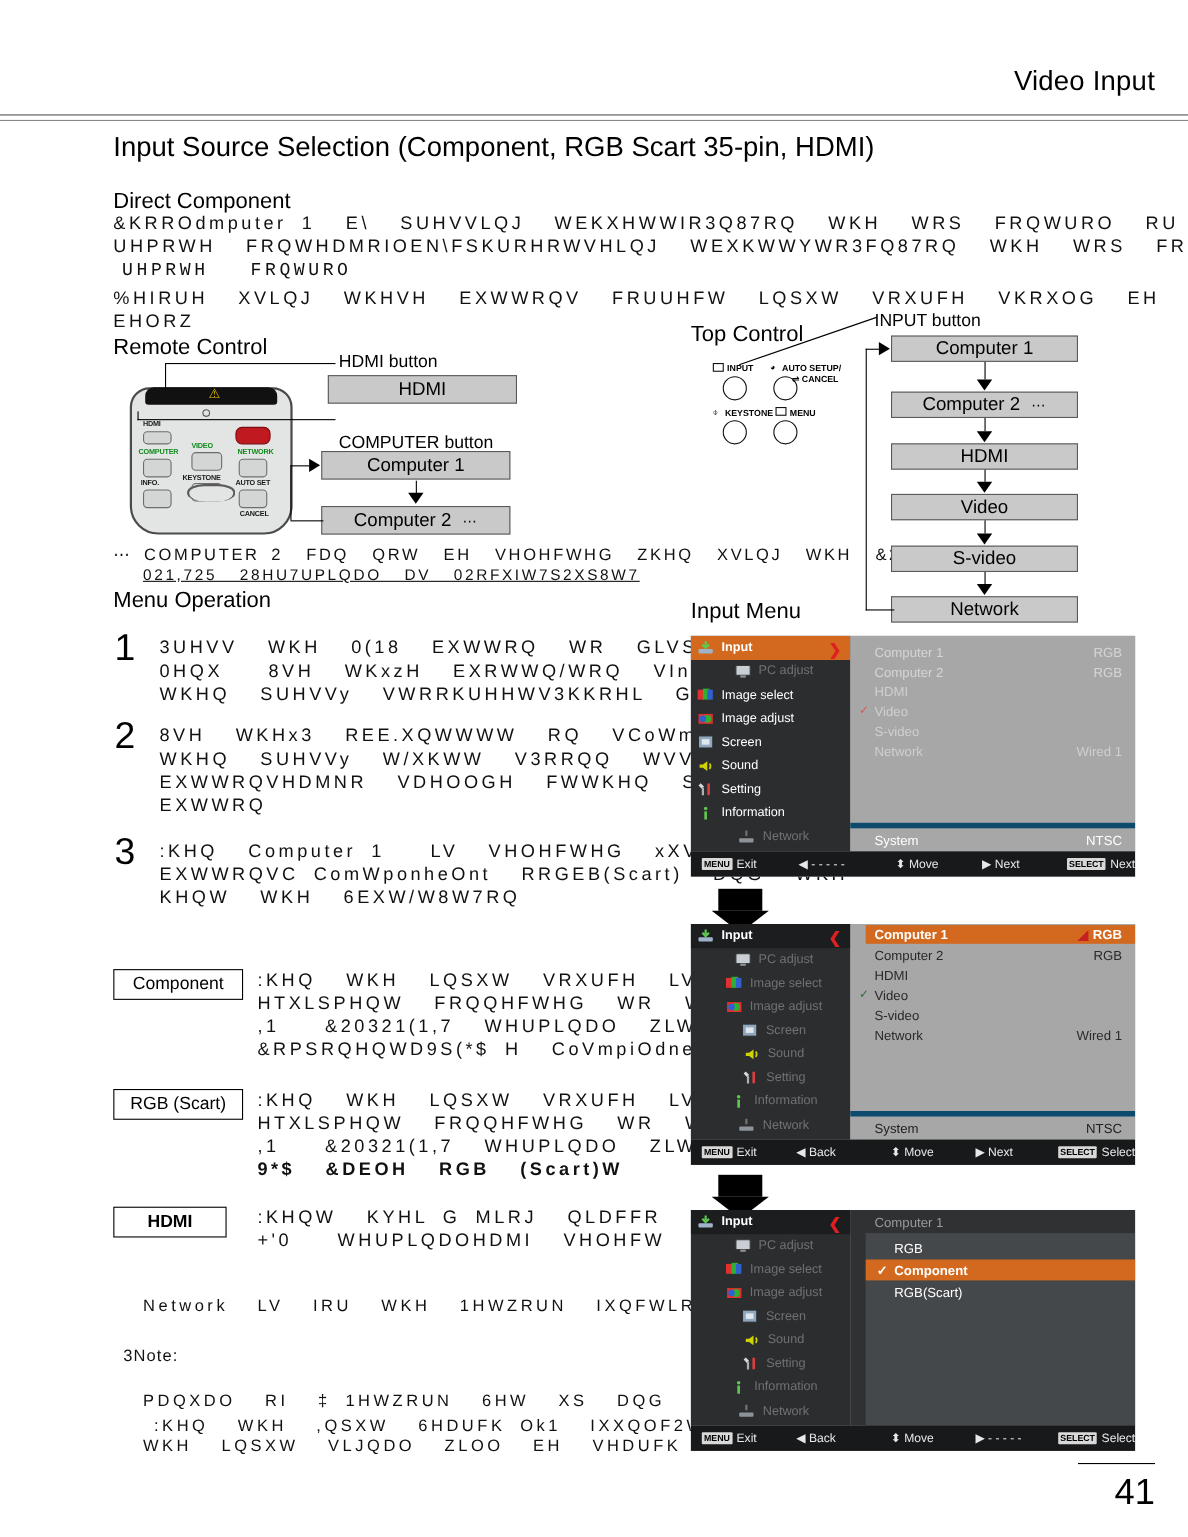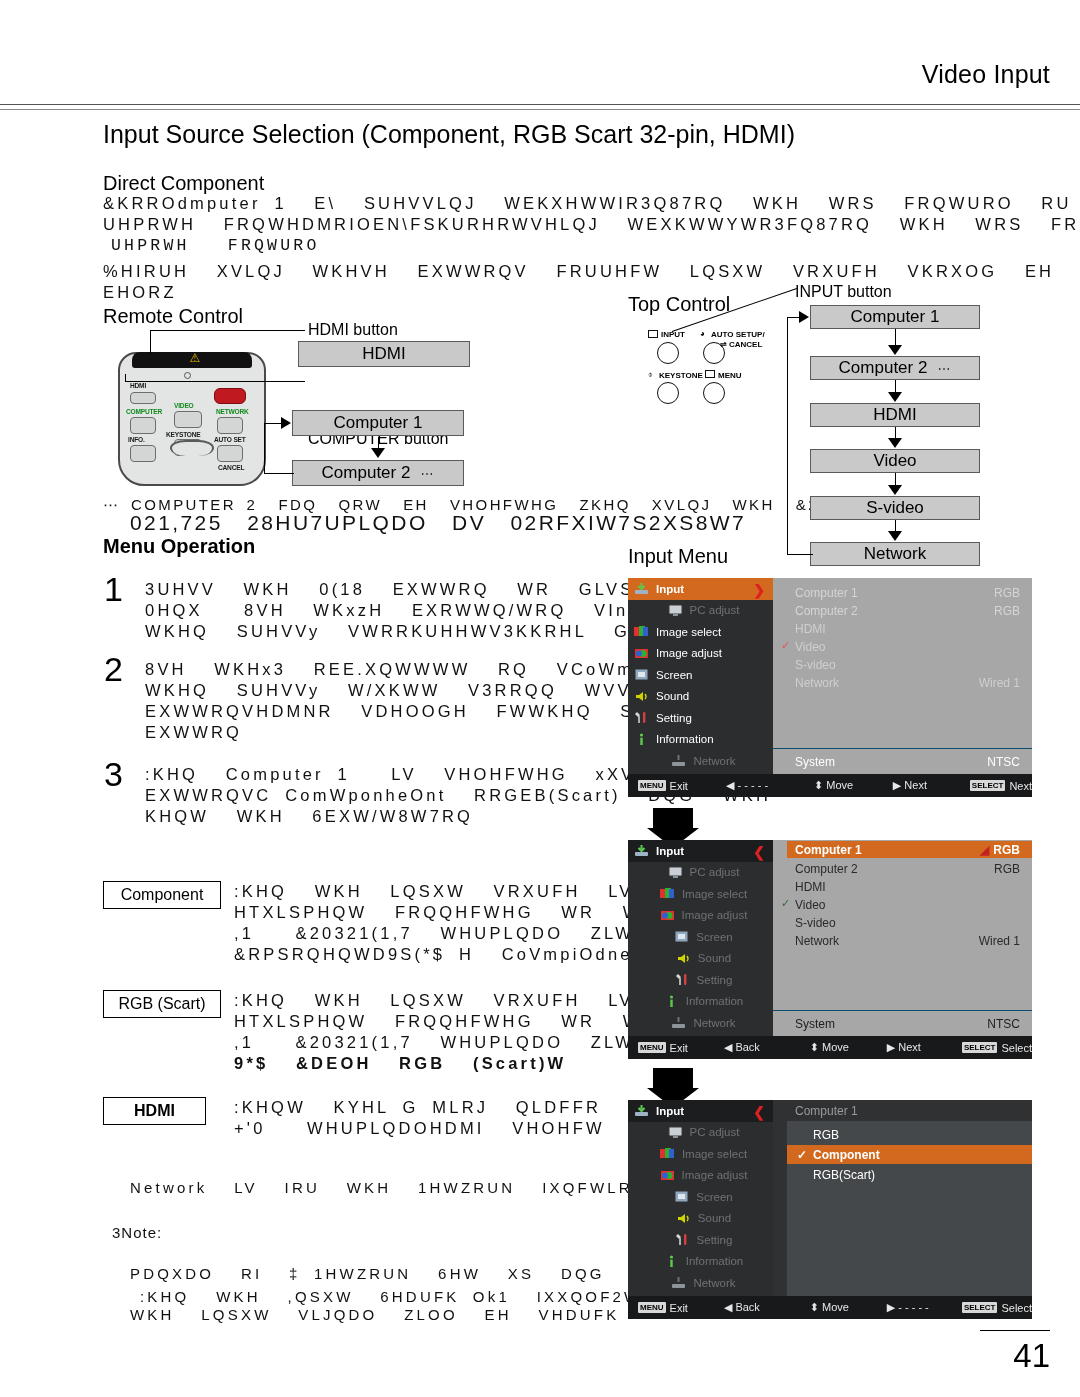--- a/index.html
+++ b/index.html
@@ -151,21 +151,21 @@
   .osd-panel-inner { position:absolute; left:0; top:0; right:0; bottom:26px; }
   .osd-row {
     position:absolute; left:22px; right:12px; height:18px;
     display:flex; align-items:center; font-size:12px;
   }
   .osd-row .name { flex:1; }
   .osd-row .val { text-align:right; }
   .osd-check { position:absolute; left:8px; font-size:11px; }
   .osd-sys {
     position:absolute; left:0; right:0; bottom:0; height:26px;
-    border-top:1px solid #0c4a6e;
+    border-top:5px solid #0c4a6e;
     display:flex; align-items:center; padding:0 12px 0 22px; font-size:12px;
   }
   .osd-sys .lbl { flex:1; }
   .osd-bar {
     position:absolute; left:0; right:0; bottom:0; height:23px; background:#17191b;
     display:flex; align-items:center; font-size:11px; color:#e8e8e8;
   }
   .osd-bar .cell { display:flex; align-items:center; white-space:nowrap; }
   .kbd {
     display:inline-block; background:#d8d8d8; color:#000; font-size:8px; font-weight:bold;
@@ -188,21 +188,21 @@
     border-top:20px solid #000;
   }
   .bigarrowstem { position:absolute; background:#000; width:40px; height:20px; }
 </style>
 </head>
 <body>
 
 <div id="running-head">Video Input</div>
 <div id="header-rule"></div>
 <div id="header-rule2"></div>
-<div id="page-title">Input Source Selection (Component, RGB Scart 32-pin, HDMI)</div>
+<div id="page-title">Input Source Selection (Component, RGB Scart 35-pin, HDMI)</div>
 <div id="page-number-rule"></div>
 <div id="page-number">41</div>
 
 <h3 class="sec" style="left:103px; top:172px;">Direct Component</h3>
 
 <div class="cipher" style="left:103px; top:193px;">&amp;KRROdmputer 1  E\  SUHVVLQJ  WEKXHWWIR3Q87RQ  WKH  WRS  FRQWURO  RU  SUHVV  WK</div>
 <div class="cipher" style="left:103px; top:214px;">UHPRWH  FRQWHDMRIOEN\FSKURHRWVHLQJ  WEXKWWYWR3FQ87RQ  WKH  WRS  FRQWURO  RU  SUHVY</div>
 <div class="cipher" style="left:111px; top:235px;font-family:Liberation Mono, monospace;">UHPRWH  FRQWURO</div>
 <div class="cipher" style="left:103px; top:261px;">%HIRUH  XVLQJ  WKHVH  EXWWRQV  FRUUHFW  LQSXW  VRXUFH  VKRXOG  EH  VH</div>
 <div class="cipher" style="left:103px; top:282px;">EHORZ</div>
@@ -239,42 +239,42 @@
   <div class="rc-lbl dark" style="left:100px; top:126px;">CANCEL</div>
   <div class="rc-wheel"></div>
 </div>
 
 <div class="leadvert" style="left:150px; top:330px; height:24px;"></div>
 <div class="leadline" style="left:150px; top:330px; width:155px;"></div>
 <div class="calloutlabel" style="left:308px; top:321px;">HDMI button</div>
 
 <div class="leadline" style="left:125px; top:381px; width:180px;"></div>
 <div class="leadvert" style="left:125px; top:374px; height:8px;"></div>
-<div class="calloutlabel" style="left:308px; top:394px;margin-top:36px;">COMPUTER button</div>
+<div class="calloutlabel" style="left:308px; top:394px;">COMPUTER button</div>
 
 <div class="flowbox" style="left:298px; top:341px; width:172px; height:26px;">
   <span>HDMI</span>
 </div>
 <div class="flowbox" style="left:292px; top:410px; width:172px; height:26px;">
   <span>Computer 1</span>
 </div>
 <div class="flowbox" style="left:292px; top:460px; width:172px; height:26px;">
   <span>Computer 2</span>
   <span class="dots">⋯</span>
 </div>
 
 <div class="arrowright" style="left:281px; top:417px;"></div>
 <div class="leadline" style="left:264px; top:423px; width:20px;"></div>
 <div class="leadvert" style="left:264px; top:423px; height:50px;"></div>
 <div class="leadline" style="left:264px; top:473px; width:30px;"></div>
 <div class="leadvert" style="left:378px; top:437px; height:12px;"></div>
 <div class="arrowdown" style="left:371px; top:448px;"></div>
 
 <div class="cipher tight" style="left:103px; top:494px; font-size:15px;">⋯ COMPUTER 2  FDQ  QRW  EH  VHOHFWHG  ZKHQ  XVLQJ  WKH  &amp;20387(5 ,1</div>
-<div class="cipher tight" style="left:130px; top:512px; font-size:21px;">021,725  28HU7UPLQDO  DV  02RFXIW7S2XS8W7</div>
+<div class="cipher tight" style="left:130px; top:512px; font-size:14px;text-decoration:underline;">021,725  28HU7UPLQDO  DV  02RFXIW7S2XS8W7</div>
 
 <h3 class="sec" style="left:628px; top:293px;">Top Control</h3>
 
 <div id="topcontrol">
   <div class="tc-chip" style="left:0px; top:0px;"></div>
   <div class="tc-lbl" style="left:13px; top:0px;">INPUT</div>
   <div class="tc-gl" style="left:52px; top:-1px;">◕</div>
   <div class="tc-lbl" style="left:63px; top:0px;">AUTO SETUP/</div>
   <div class="tc-lbl" style="left:72px; top:10px;">⇌ <span>CANCEL</span></div>
   <div class="tc-circ" style="left:9px; top:12px;"></div>
@@ -320,21 +320,21 @@
 <div class="leadvert" style="left:895px; top:473px; height:12px;"></div>
 <div class="arrowdown" style="left:888px; top:485px;"></div>
 <div class="leadvert" style="left:895px; top:520px; height:11px;"></div>
 <div class="arrowdown" style="left:888px; top:531px;"></div>
 
 <div class="arrowright" style="left:799px; top:311px;"></div>
 <div class="leadline" style="left:787px; top:317px; width:14px;"></div>
 <div class="leadvert" style="left:787px; top:317px; height:238px;"></div>
 <div class="leadline" style="left:787px; top:554px; width:26px;"></div>
 
-<h3 class="sec" style="left:103px; top:535px;font-weight:bold;">Menu Operation</h3>
+<h3 class="sec" style="left:103px; top:535px;">Menu Operation</h3>
 <h3 class="sec" style="left:628px; top:545px;">Input Menu</h3>
 
 <div class="stepnum" style="left:104px; top:570px;">1</div>
 <div class="cipher" style="left:145px; top:579px;">3UHVV  WKH  0(18  EXWWRQ  WR  GLVSOD\  WKH  2Q-6FUHHQ</div>
 <div class="cipher" style="left:145px; top:600px;">0HQX   8VH  WKxzH  EXRWWQ/WRQ  VInpMutR  DVQHGO  HF</div>
 <div class="cipher" style="left:145px; top:621px;">WKHQ  SUHVVy  VWRRKUHHWV3KKRHL  G6WEXV  8W7WRQ</div>
 
 <div class="stepnum" style="left:104px; top:650px;">2</div>
 <div class="cipher" style="left:145px; top:659px;">8VH  WKHx3  REE.XQWWWW  RQ  VCoWmpButerl  H  ODHOHFG W</div>
 <div class="cipher" style="left:145px; top:680px;">WKHQ  SUHVVy  W/XKWW  V3RRQQ  WVV  kHz  WKH  3RL</div>

